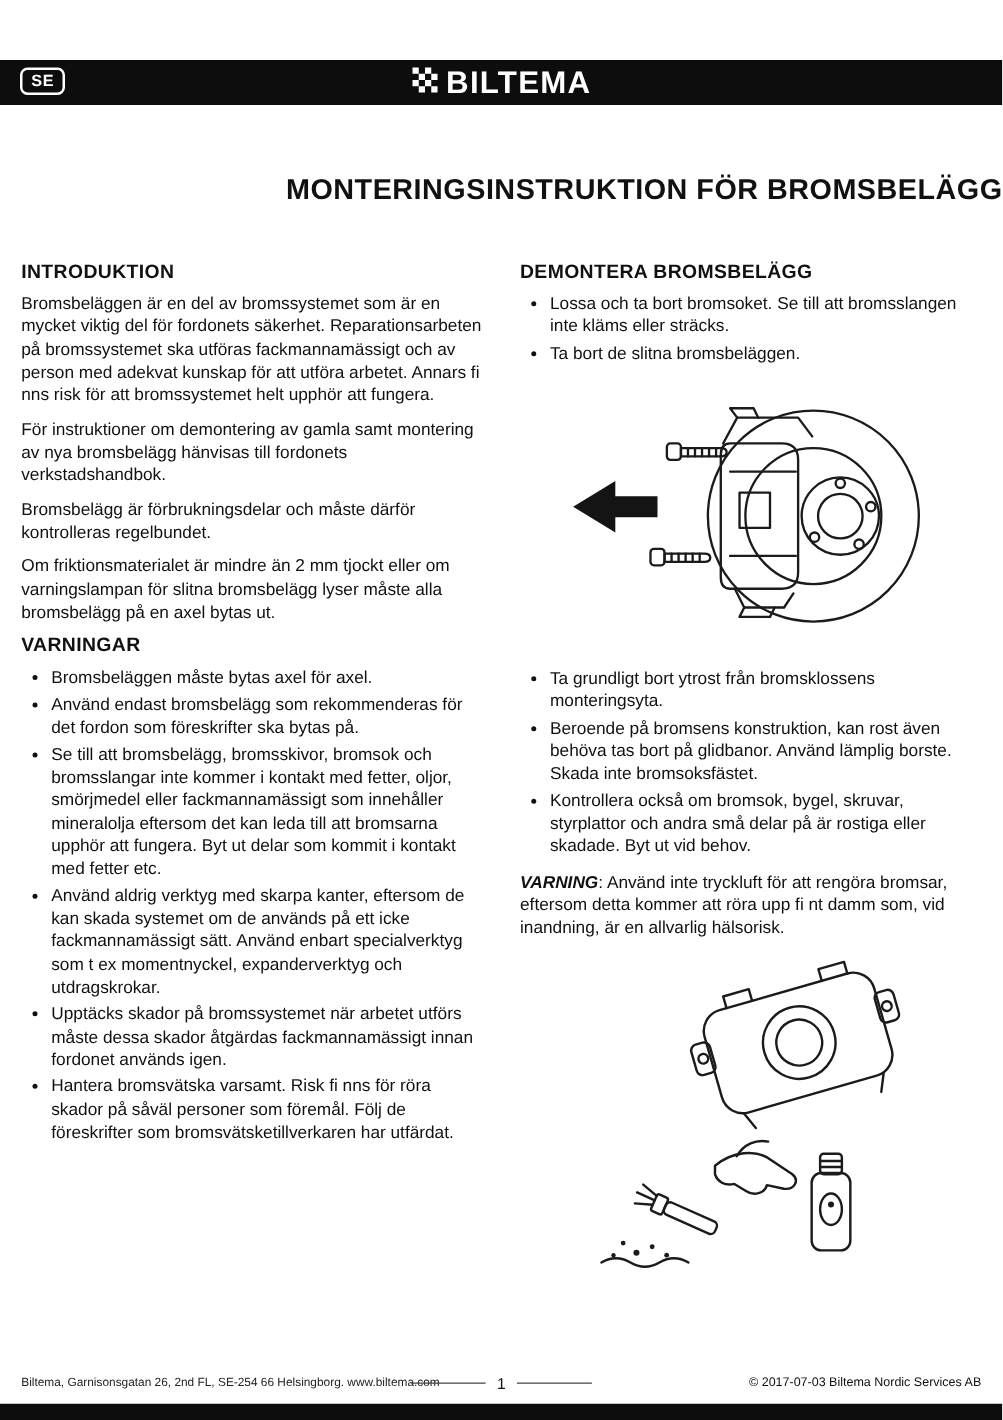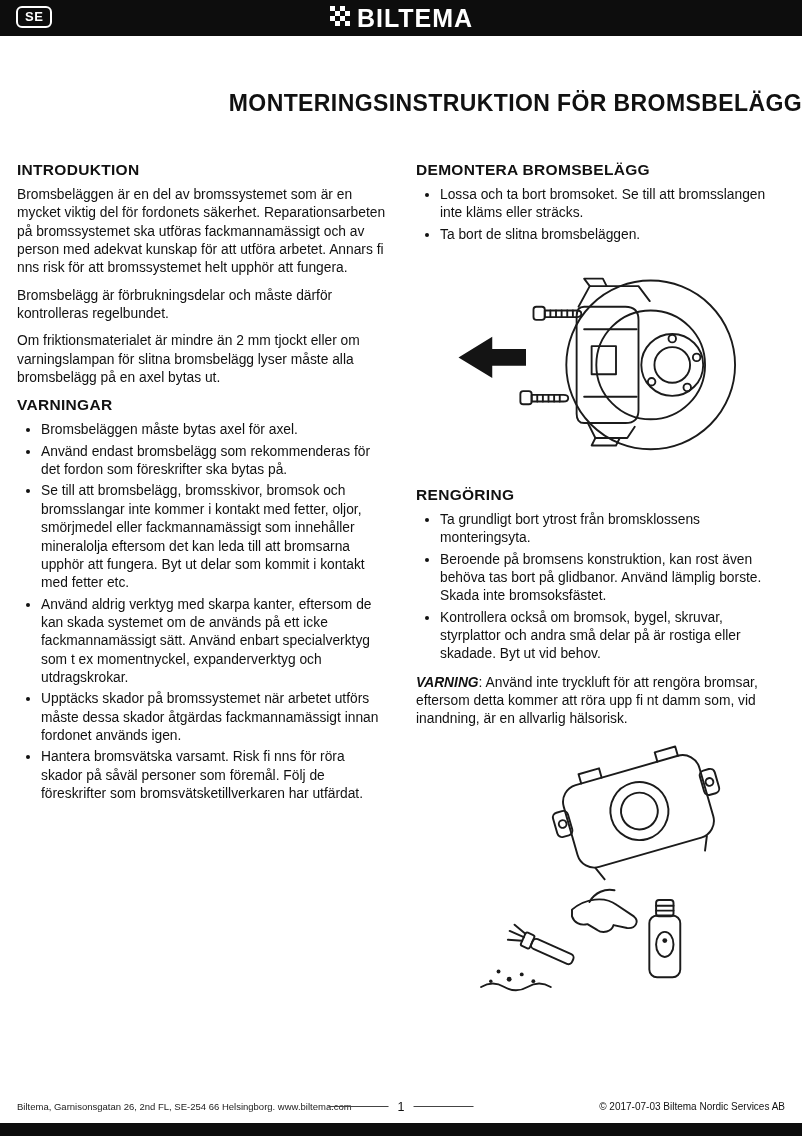--- a/index.html
+++ b/index.html
@@ -15,20 +15,21 @@
   }
 
   
   .topbar {
     position: relative;
     height: 36px;
     background: #0d0d0d;
     display: flex;
     align-items: center;
     justify-content: center;
+    margin-top: 48px;
   }
   .se-badge {
     position: absolute;
     left: 16px;
     top: 6px;
     border: 2px solid #fff;
     border-radius: 6px;
     color: #fff;
     font-weight: bold;
     font-size: 13px;
@@ -149,20 +150,21 @@
     </div>
   </div>
 
   <h1 class="doc-title">MONTERINGSINSTRUKTION FÖR BROMSBELÄGG</h1>
 
   <div class="columns">
 
     <div class="col">
       <h3 class="sec">INTRODUKTION</h3>
       <p>Bromsbeläggen är en del av bromssystemet som är en mycket viktig del för fordonets säkerhet. Reparationsarbeten på bromssystemet ska utföras fackmannamässigt och av person med adekvat kunskap för att utföra arbetet. Annars fi nns risk för att bromssystemet helt upphör att fungera.</p>
+      <p>För instruktioner om demontering av gamla samt montering av nya bromsbelägg hänvisas till fordonets verkstadshandbok.</p>
       <p>Bromsbelägg är förbrukningsdelar och måste därför kontrolleras regelbundet.</p>
       <p>Om friktionsmaterialet är mindre än 2 mm tjockt eller om varningslampan för slitna bromsbelägg lyser måste alla bromsbelägg på en axel bytas ut.</p>
 
       <h3 class="sec sec-gap">VARNINGAR</h3>
       <ul>
         <li>Bromsbeläggen måste bytas axel för axel.</li>
         <li>Använd endast bromsbelägg som rekommenderas för det fordon som föreskrifter ska bytas på.</li>
         <li>Se till att bromsbelägg, bromsskivor, bromsok och bromsslangar inte kommer i kontakt med fetter, oljor, smörjmedel eller fackmannamässigt som innehåller mineralolja eftersom det kan leda till att bromsarna upphör att fungera. Byt ut delar som kommit i kontakt med fetter etc.</li>
         <li>Använd aldrig verktyg med skarpa kanter, eftersom de kan skada systemet om de används på ett icke fackmannamässigt sätt. Använd enbart specialverktyg som t ex momentnyckel, expanderverktyg och utdragskrokar.</li>
         <li>Upptäcks skador på bromssystemet när arbetet utförs måste dessa skador åtgärdas fackmannamässigt innan fordonet används igen.</li>
@@ -204,21 +206,20 @@
           <path d="M106,60 v7 M112,60 v7 M118,60 v7 M124,60 v7 M130,60 v7"></path>
 
           <rect x="74" y="146" width="12" height="14" rx="3"></rect>
           <path d="M86,150 h34 q5,0 5,3.5 q0,3.5 -5,3.5 h-34 z"></path>
           <path d="M92,150 v7 M98,150 v7 M104,150 v7 M110,150 v7 M116,150 v7"></path>
 
           <polygon points="8,110 44,88 44,101 80,101 80,119 44,119 44,132" fill="#141414" stroke="none"></polygon>
         </svg>
       </span>
 
-      <h3 class="sec sec-gap">RENGÖRING</h3>
       <ul>
         <li>Ta grundligt bort ytrost från bromsklossens monteringsyta.</li>
         <li>Beroende på bromsens konstruktion, kan rost även behöva tas bort på glidbanor. Använd lämplig borste. Skada inte bromsoksfästet.</li>
         <li>Kontrollera också om bromsok, bygel, skruvar, styrplattor och andra små delar på är rostiga eller skadade. Byt ut vid behov.</li>
       </ul>
       <p class="warn-par"><strong>VARNING</strong><span>: Använd inte tryckluft för att rengöra bromsar, eftersom detta kommer att röra upp fi nt damm som, vid inandning, är en allvarlig hälsorisk.</span></p>
 
       <span class="illus" style="width:290px;">
         <svg width="290" height="262" viewBox="0 0 300 270" fill="none" stroke="#1b1b1b" stroke-width="2" stroke-linejoin="round" stroke-linecap="round">
 

